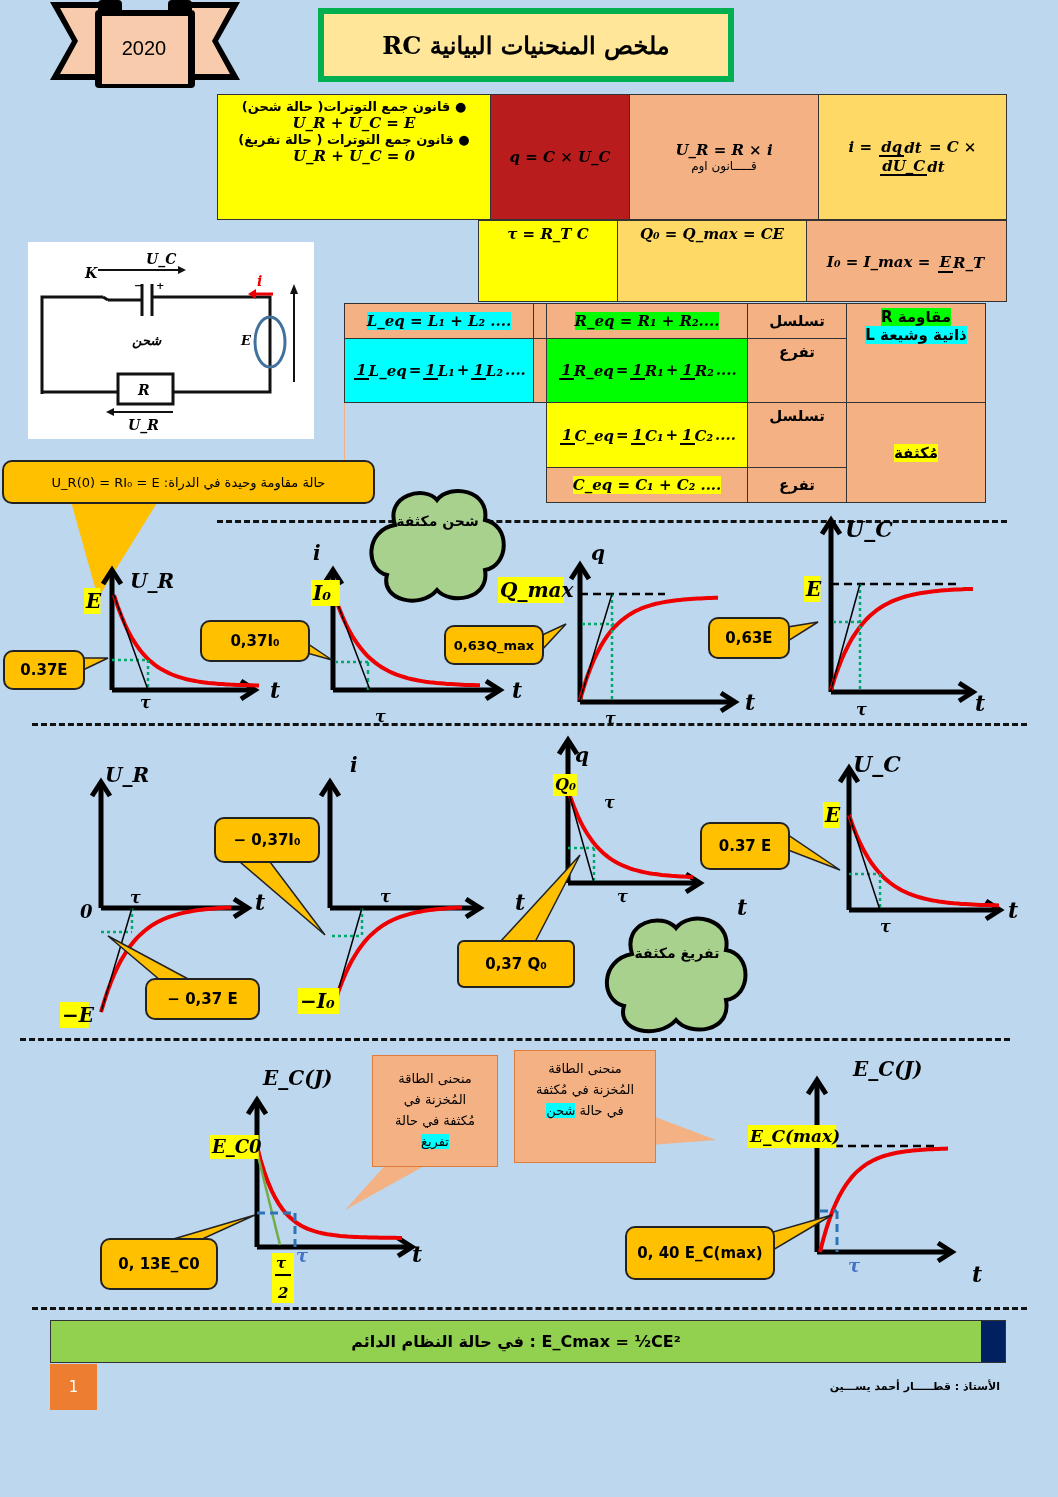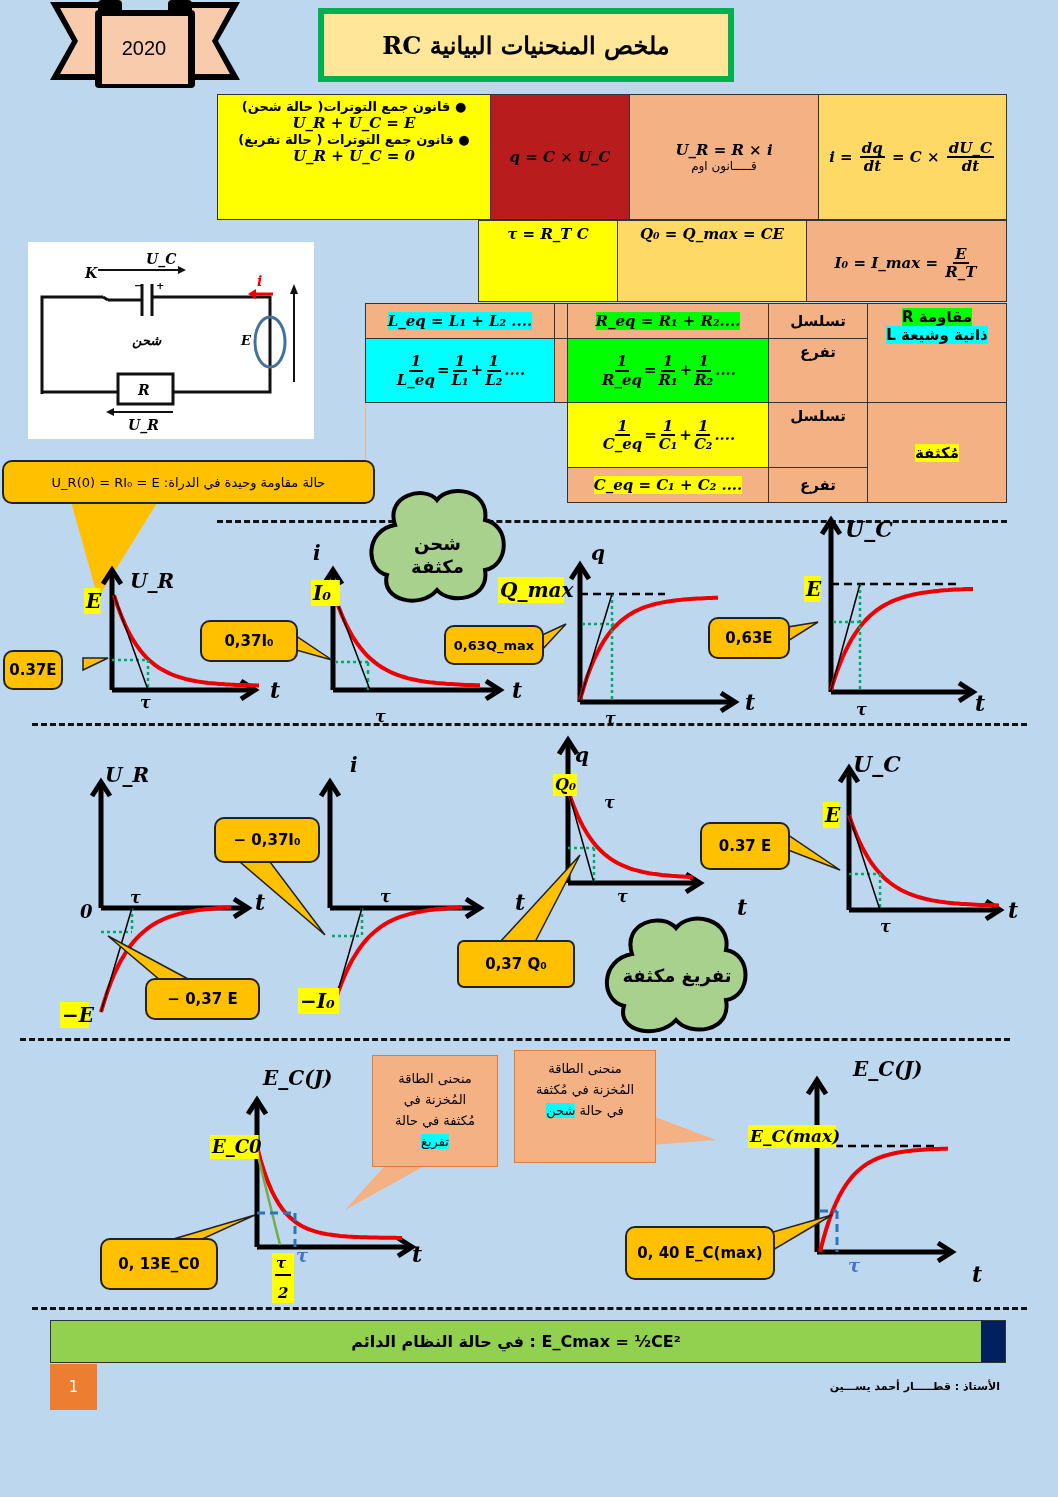--- a/index.html
+++ b/index.html
@@ -12,33 +12,33 @@
   #badge-year{left:102px;top:18px;width:84px;height:60px;display:flex;align-items:center;justify-content:center;font-size:20px;font-family:"Liberation Sans",sans-serif;}
   
   #title-box{left:318px;top:8px;width:416px;height:74px;border:6px solid #00b050;background:#ffe699;box-sizing:border-box;display:flex;align-items:center;justify-content:center;font-size:24px;font-weight:bold;font-family:"DejaVu Serif",serif;direction:rtl;}
   
   table{border-collapse:collapse;}
   td{border:1.5px solid #333;padding:0;vertical-align:middle;text-align:center;}
   #law-table{left:217px;top:94px;width:790px;height:126px;}
   #law-table td{font-size:15px;}
   #const-table{left:478px;top:220px;width:529px;height:82px;}
   #const-table td{font-size:15px;vertical-align:top;padding-top:4px;}
-  #eq-table{left:365px;top:303px;width:642px;height:200px;background:#f4b183;}
+  #eq-table{left:344px;top:303px;width:642px;height:200px;background:#f4b183;}
   #eq-table td{font-size:15px;}
   .hl-y{background:#ffff00;}
   .hl-c{background:#00ffff;}
   .hl-g{background:#00ff00;}
-  .frac{display:inline-flex;flex-direction:column;align-items:center;vertical-align:middle;line-height:1.1;margin:0 2px;justify-content:space-between;}
+  .frac{display:inline-flex;flex-direction:row;align-items:center;vertical-align:middle;line-height:1.1;margin:0 2px;justify-content:space-between;}
   .frac .n{border-bottom:2px solid #000;padding:0 2px;}
   
   #circuit{left:28px;top:242px;width:286px;height:197px;background:#fff;}
   
   .callout{background:#ffc000;border:2px solid #222;border-radius:10px;display:flex;align-items:center;justify-content:center;font-size:15px;font-weight:bold;box-sizing:border-box;}
   .note{background:#f4b183;border:1px solid #e07b39;display:flex;align-items:center;justify-content:center;text-align:center;font-size:13px;line-height:1.6;box-sizing:border-box;direction:rtl;}
-  .cloud-text{font-size:18px;font-weight:bold;text-align:center;line-height:1.3;direction:rtl;margin-top:20px;}
+  .cloud-text{font-size:14px;font-weight:bold;text-align:center;line-height:1.3;direction:rtl;}
   .dash{border-top:3px dashed #111;height:0;}
   
   #energy-bar{left:50px;top:1320px;width:956px;height:43px;background:#92d050;border:1.5px solid #333;box-sizing:border-box;display:flex;}
   #energy-bar .half{flex:1;display:flex;align-items:center;justify-content:center;font-size:16px;}
   #energy-bar .sep{width:24px;background:#002060;}
   #page-num{left:50px;top:1364px;width:47px;height:46px;background:#ed7d31;color:#fff;font-size:15px;display:flex;align-items:center;justify-content:center;}
   #author{left:800px;top:1380px;width:200px;font-size:11px;text-align:right;}
   svg text{font-family:"DejaVu Serif",serif;font-style:italic;font-weight:bold;}
 </style>
 </head>
@@ -366,22 +366,22 @@
     <polygon points="540,636 540,652 566,624" fill="#ffc000" stroke="#222" stroke-width="1.5"></polygon>
     <polygon points="788,627 788,641 818,622" fill="#ffc000" stroke="#222" stroke-width="1.5"></polygon>
     <polygon points="160,980 190,980 108,936" fill="#ffc000" stroke="#222" stroke-width="1.5"></polygon>
     <polygon points="240,862 270,862 325,935" fill="#ffc000" stroke="#222" stroke-width="1.5"></polygon>
     <polygon points="500,942 535,942 580,855" fill="#ffc000" stroke="#222" stroke-width="1.5"></polygon>
     <polygon points="788,835 788,850 840,870" fill="#ffc000" stroke="#222" stroke-width="1.5"></polygon>
     <polygon points="170,1240 200,1240 255,1215" fill="#ffc000" stroke="#222" stroke-width="1.5"></polygon>
     <polygon points="773,1232 773,1250 832,1215" fill="#ffc000" stroke="#222" stroke-width="1.5"></polygon>
   </svg>
 
-<div class="abs callout" style="left:3px;top:650px;width:60px;height:40px;">0.37E</div>
-<div class="abs callout" style="left:200px;top:620px;width:98px;height:42px;">0,37I₀</div>
+<div class="abs callout" style="left:3px;top:650px;width:82px;height:40px;">0.37E</div>
+<div class="abs callout" style="left:200px;top:620px;width:110px;height:42px;">0,37I₀</div>
 <div class="abs callout" style="left:444px;top:625px;width:100px;height:40px;font-size:13px;">0,63Q_max</div>
 <div class="abs callout" style="left:708px;top:617px;width:82px;height:42px;">0,63E</div>
 
 <div class="abs callout" style="left:145px;top:978px;width:115px;height:42px;">− 0,37 E</div>
 <div class="abs callout" style="left:214px;top:817px;width:106px;height:46px;">− 0,37I₀</div>
 <div class="abs callout" style="left:457px;top:940px;width:118px;height:48px;border-radius:7px;">0,37 Q₀</div>
 <div class="abs callout" style="left:700px;top:822px;width:90px;height:48px;">0.37 E</div>
 
 <div class="abs callout" style="left:100px;top:1238px;width:118px;height:52px;">0, 13E_C0</div>
 <div class="abs callout" style="left:625px;top:1226px;width:150px;height:54px;">0, 40 E_C(max)</div>

